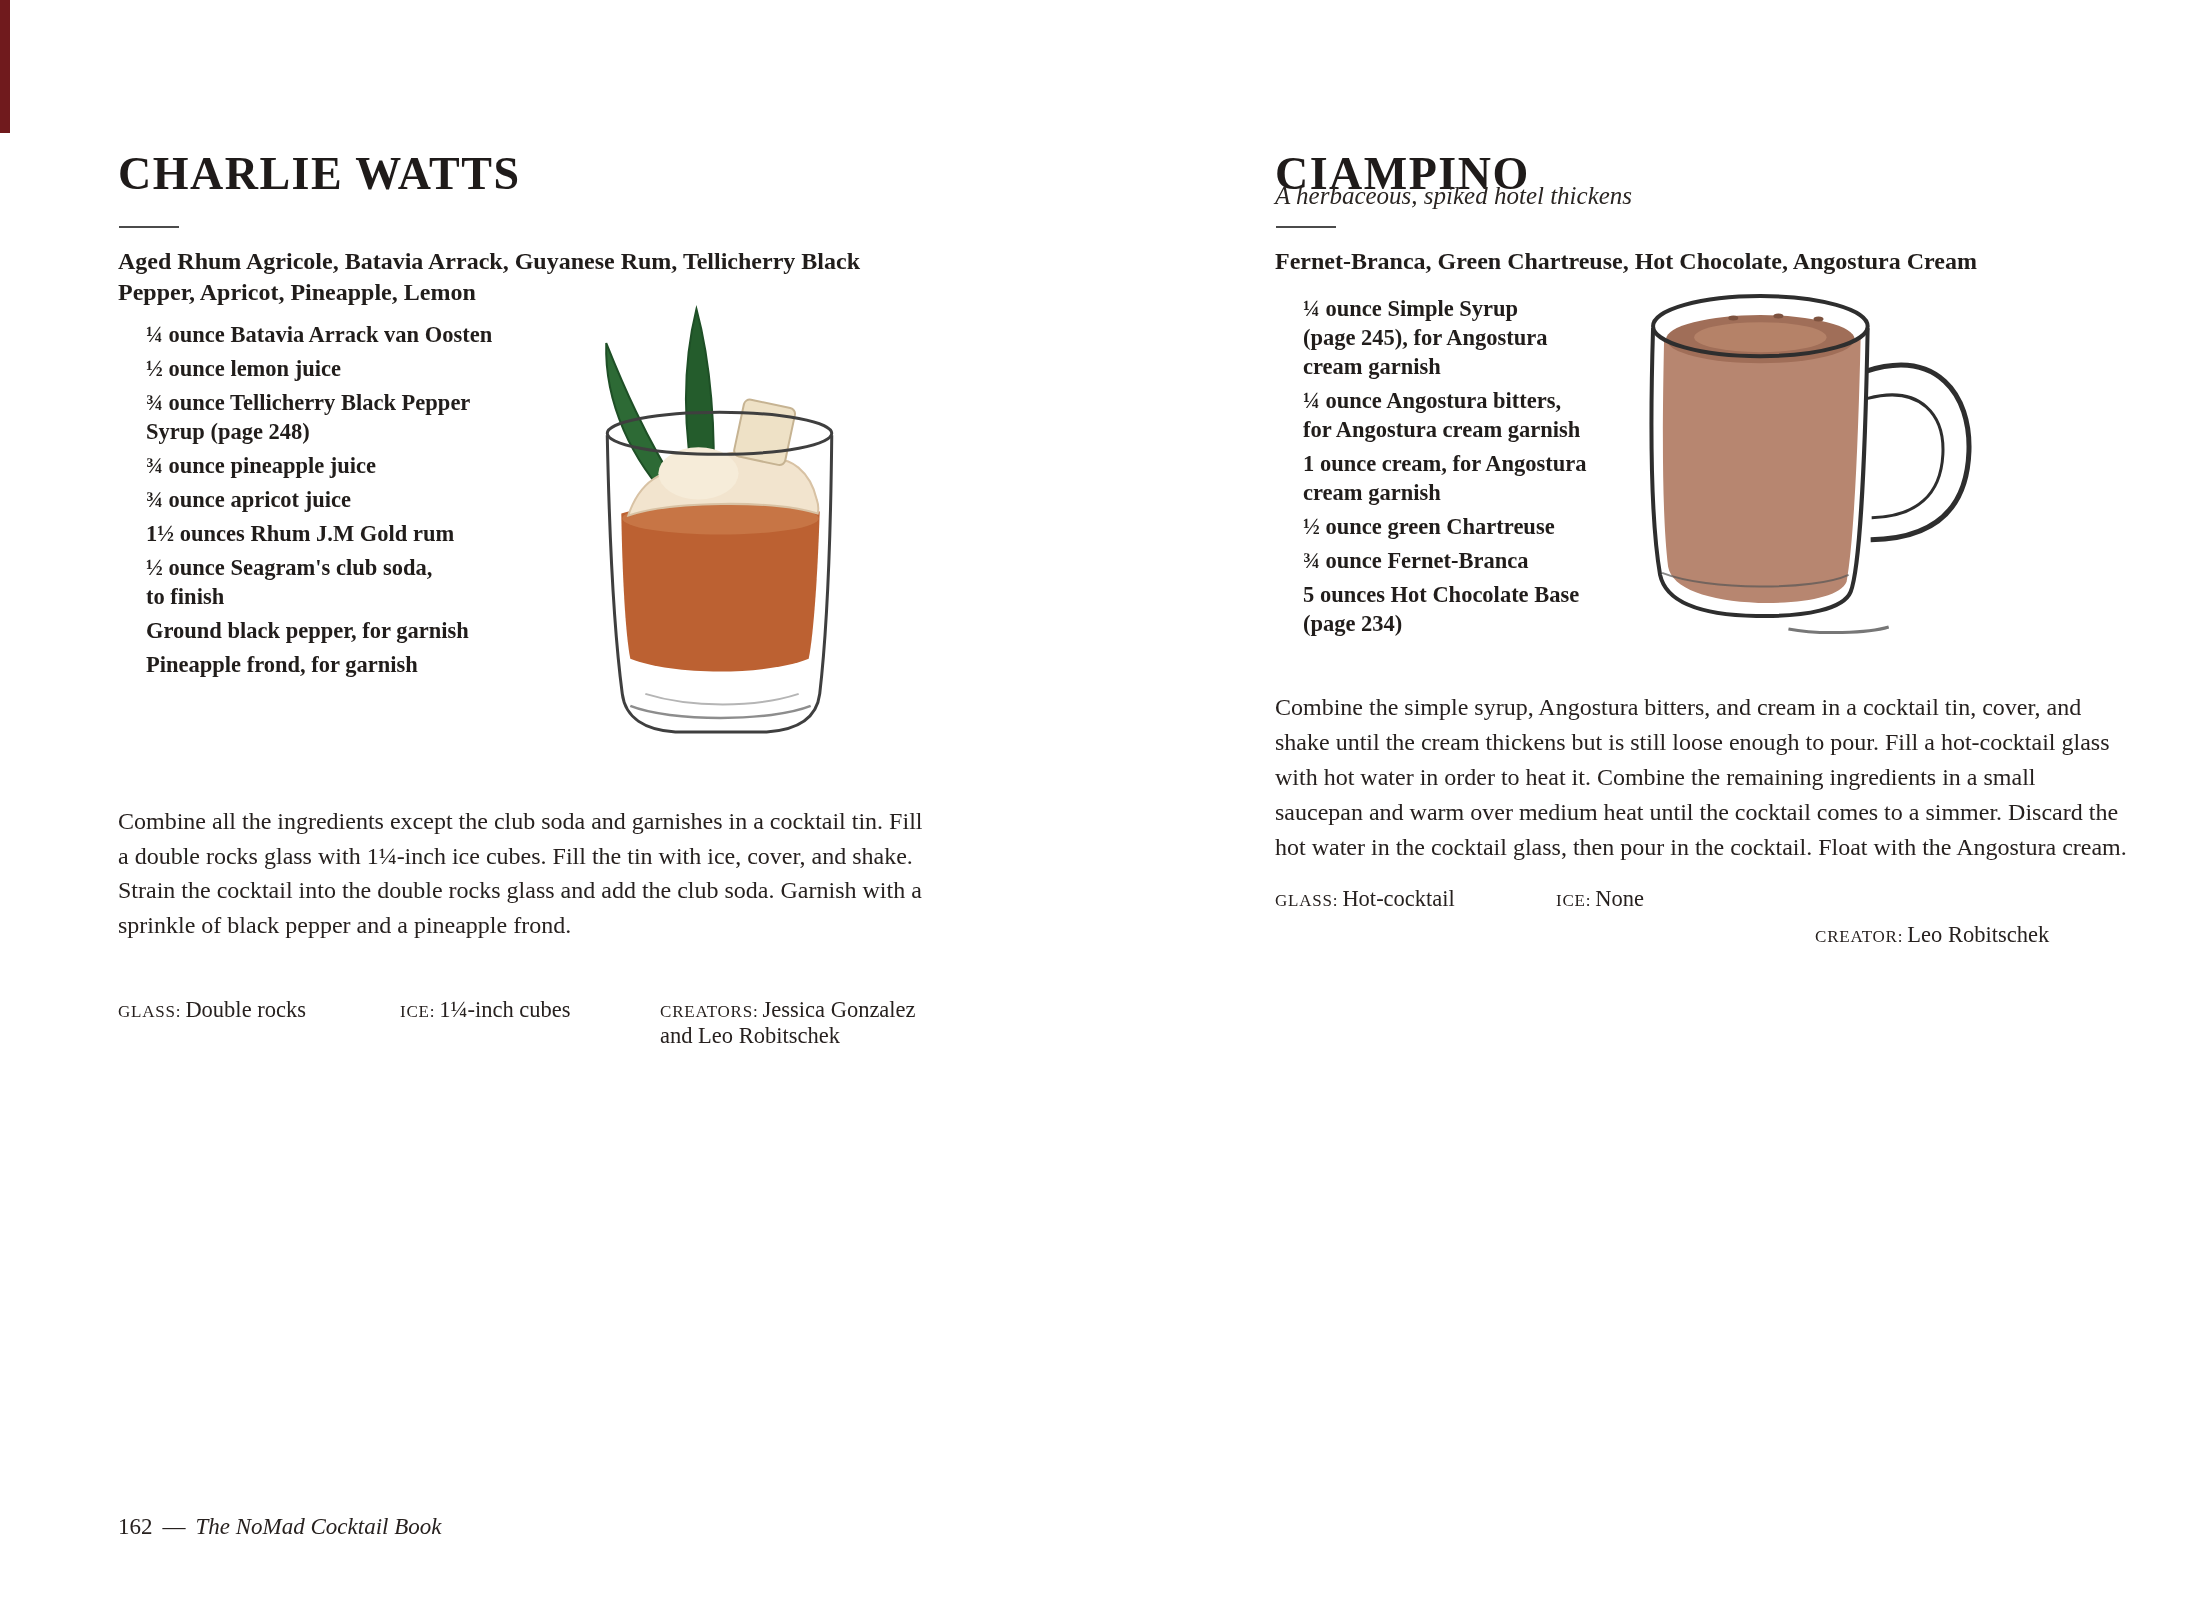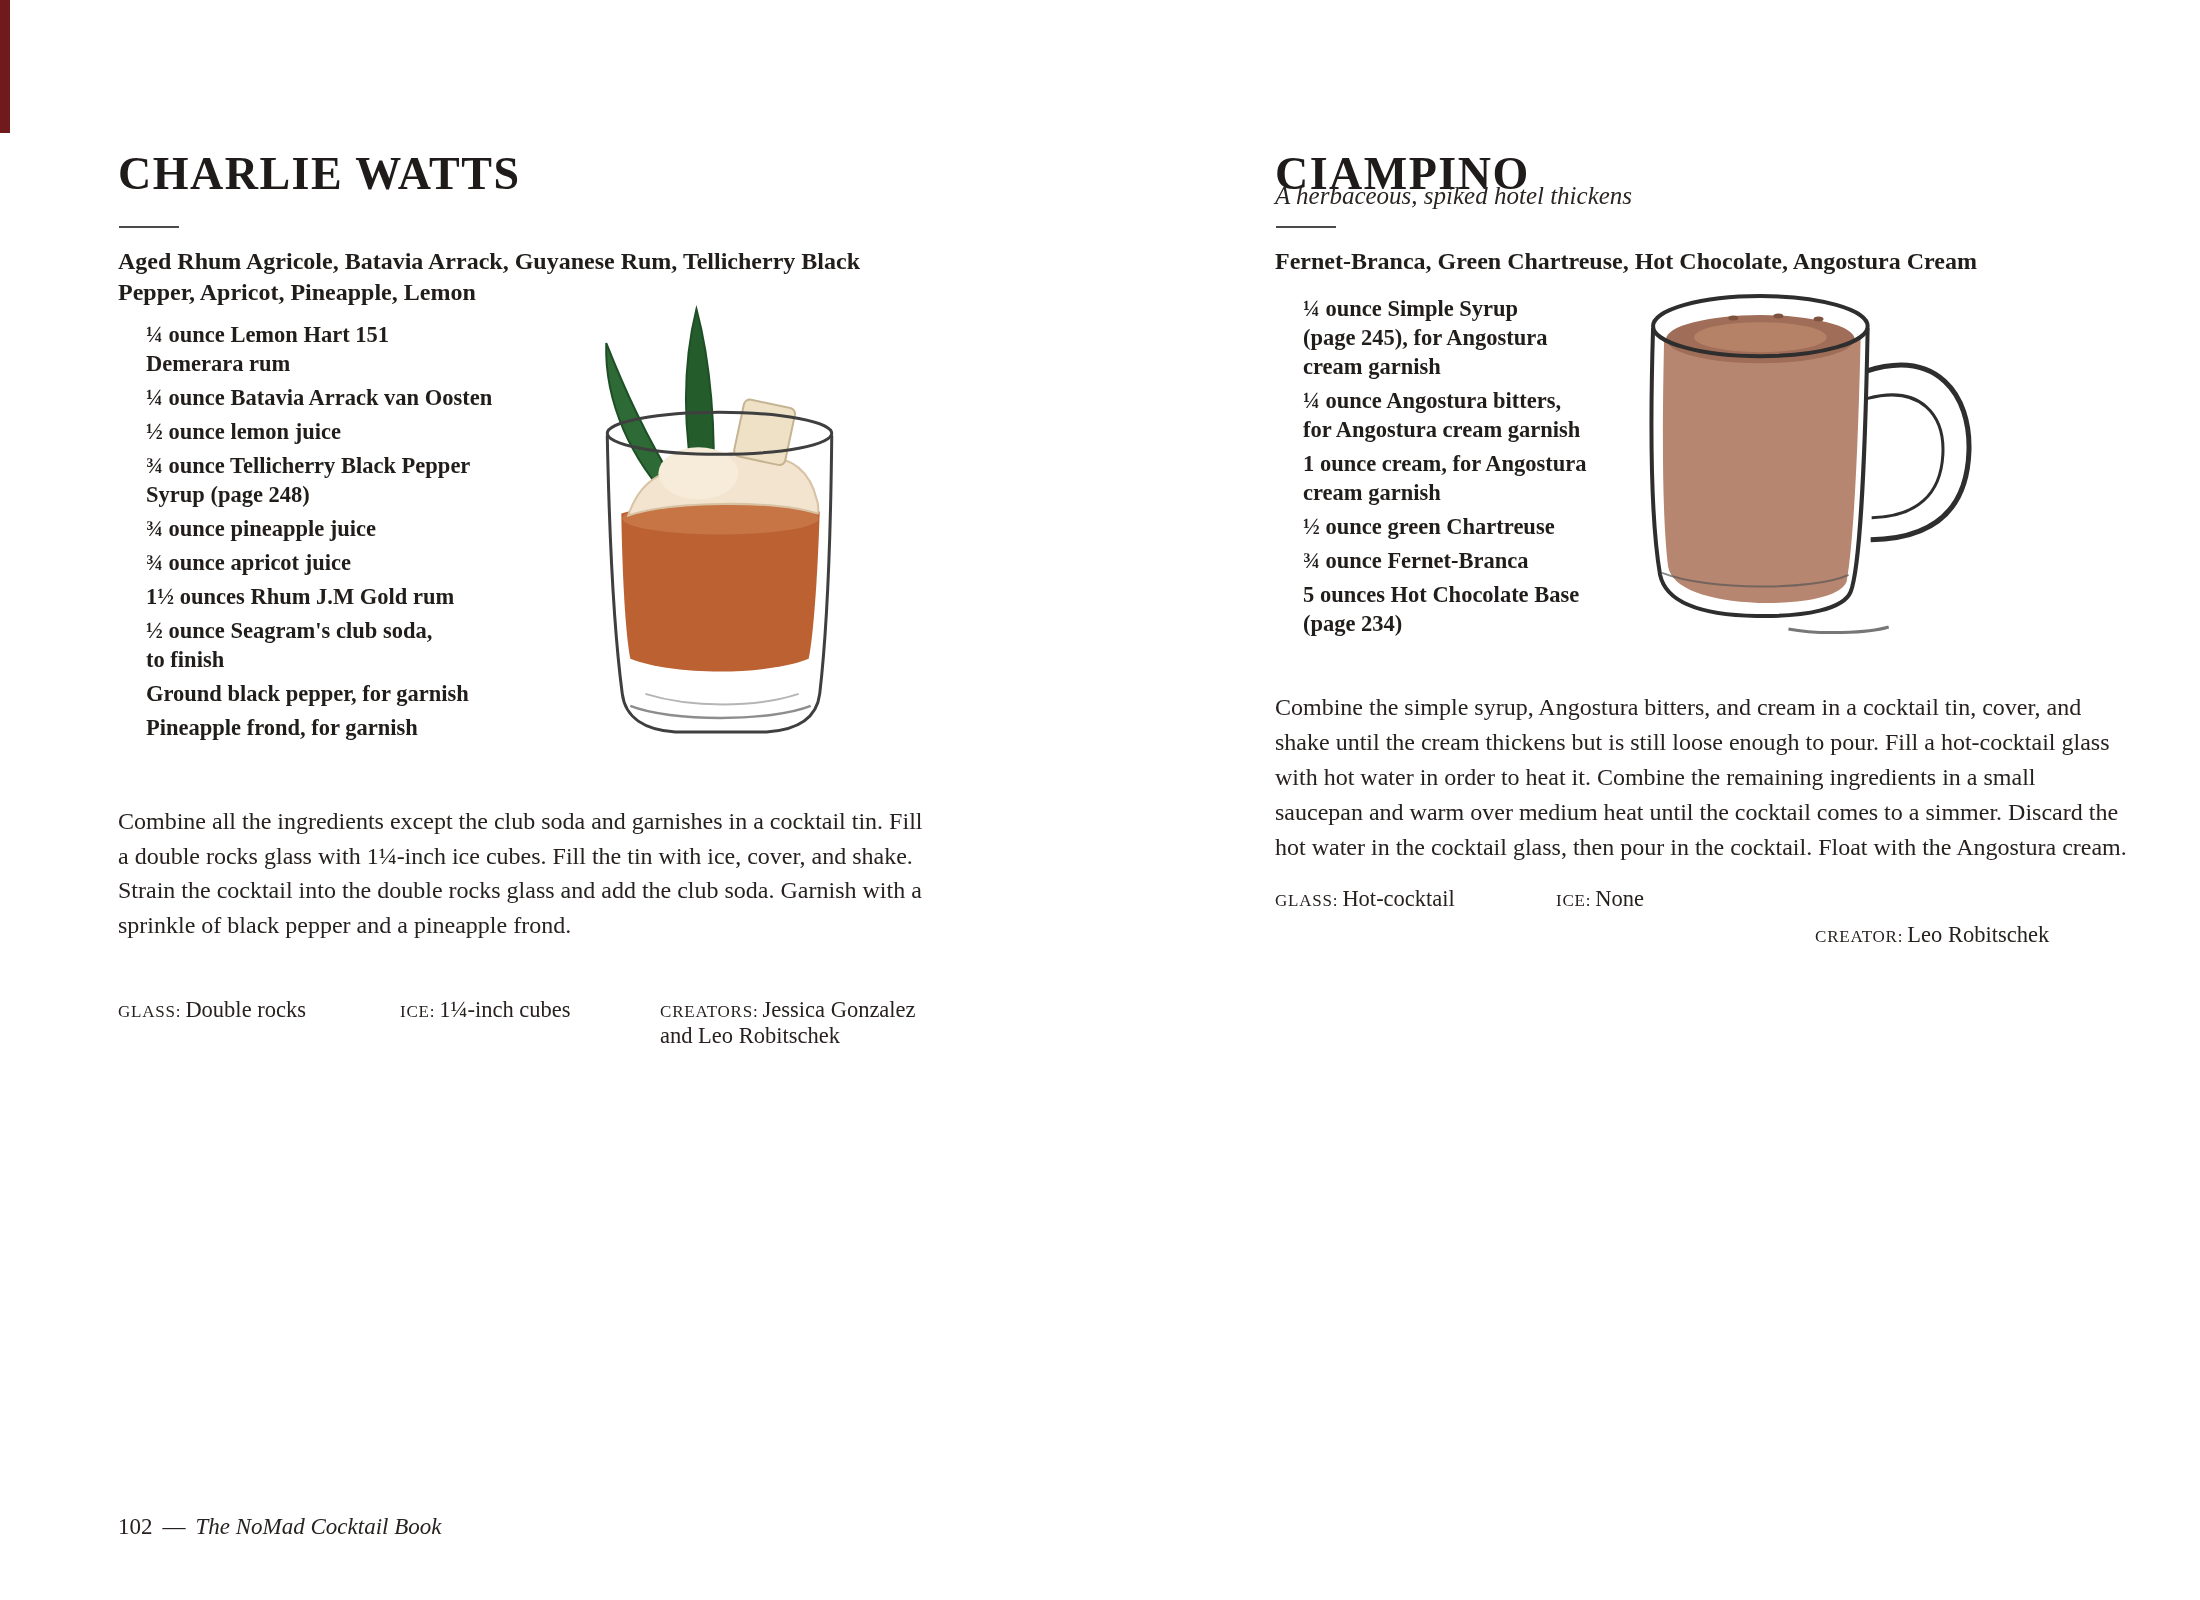--- a/index.html
+++ b/index.html
@@ -62,22 +62,20 @@
 
   <h1 class="abs recipe-title">CHARLIE WATTS</h1>
 
 
   <div class="abs rule"></div>
 
   <div class="abs intro">Aged Rhum Agricole, Batavia Arrack, Guyanese Rum, Tellicherry Black
 Pepper, Apricot, Pineapple, Lemon</div>
 
   <div class="abs ing-list">
-    <div class="ing">¼ ounce Lemon Hart 151
-Demerara rum</div>
     <div class="ing">¼ ounce Batavia Arrack van Oosten</div>
     <div class="ing">½ ounce lemon juice</div>
     <div class="ing">¾ ounce Tellicherry Black Pepper
 Syrup (page 248)</div>
     <div class="ing">¾ ounce pineapple juice</div>
     <div class="ing">¾ ounce apricot juice</div>
     <div class="ing">1½ ounces Rhum J.M Gold rum</div>
     <div class="ing">½ ounce Seagram's club soda,
 to finish</div>
     <div class="ing">Ground black pepper, for garnish</div>
@@ -114,21 +112,21 @@
       <span class="meta-value">1¼-inch cubes</span>
     </div>
     <div class="meta-item" style="left:542px;width:270px;">
       <span class="meta-label">CREATORS:</span>
       <span class="meta-value">Jessica Gonzalez
 and Leo Robitschek</span>
     </div>
   </div>
 
   <div class="abs footer">
-    <span>102</span><span class="sep">—</span><span class="book-italic">The NoMad Cocktail Book</span>
+    <span>162</span><span class="sep">—</span><span class="book-italic">The NoMad Cocktail Book</span>
   </div>
 </div>
 
 <div class="page" id="right-page">
 
   <h1 class="abs recipe-title">CIAMPINO</h1>
 
   <div class="abs recipe-subtitle">A herbaceous, spiked hotel thickens</div>
 
   <div class="abs rule"></div>

